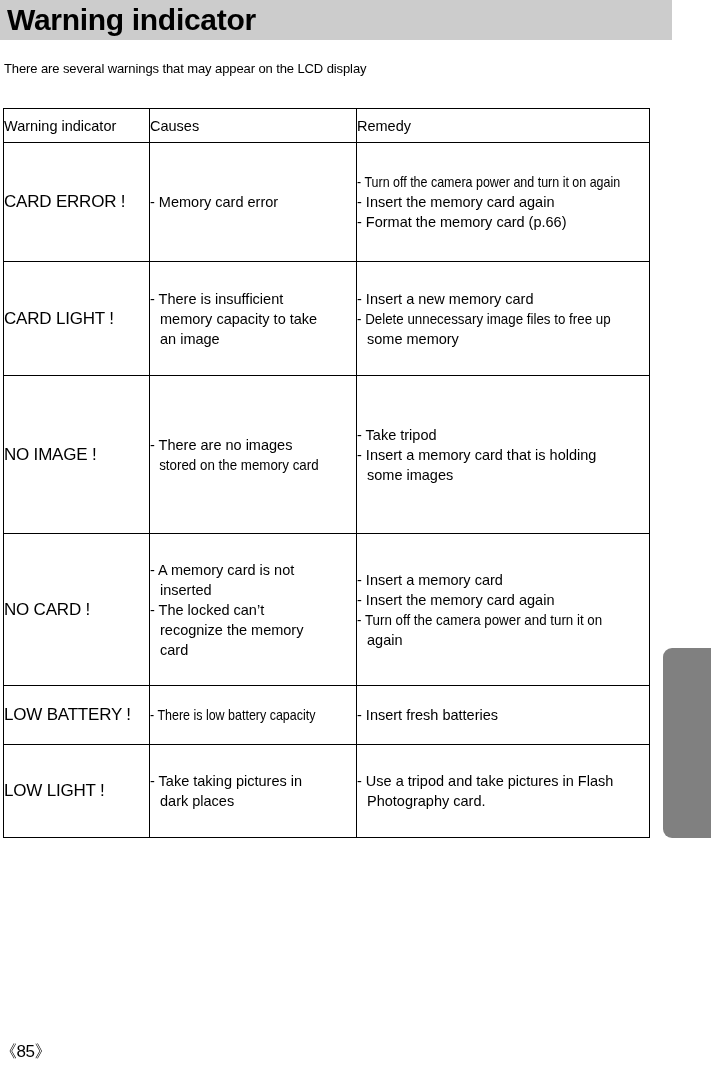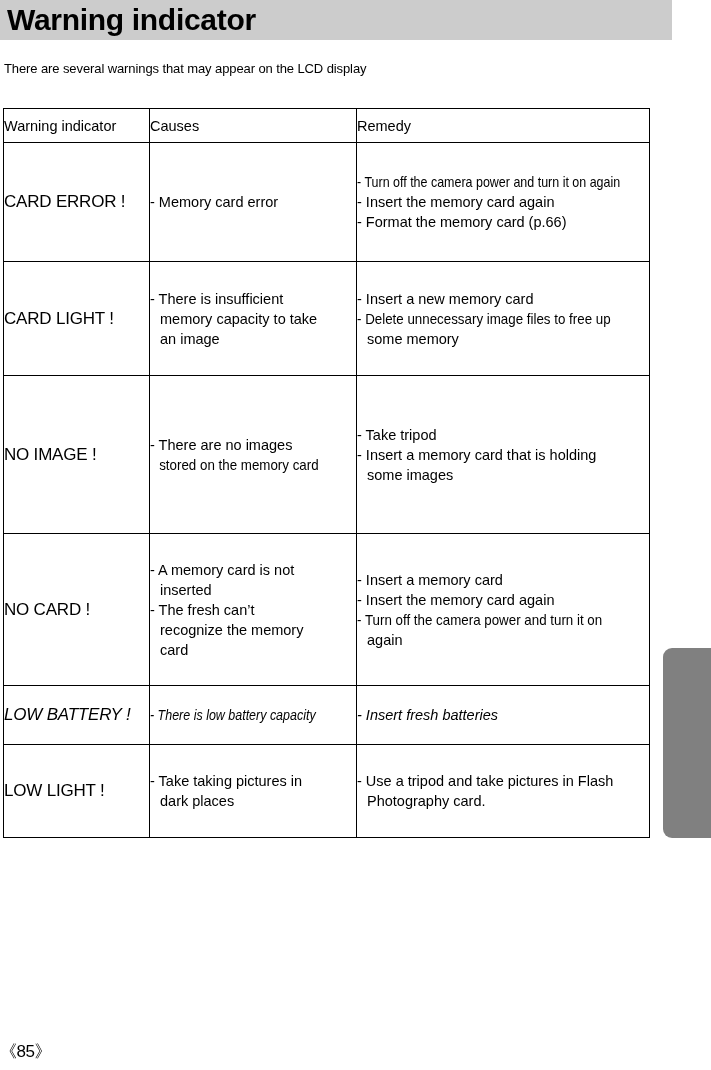--- a/index.html
+++ b/index.html
@@ -104,21 +104,21 @@
 
   
   .cond      { transform: scaleX(0.92); transform-origin: left center; display:block; }
   .cond-hard { transform: scaleX(0.86); transform-origin: left center; display:block; }
 
   .r-cardError   { height: 119px; }
   .r-cardFull    { height: 114px; }
   .r-noImage     { height: 158px; }
   .r-noCard      { height: 152px; }
   .r-fileError   { height: 77px; }
-  .r-lowBattery  { height: 59px; font-style: italic; }
+  .r-lowBattery  { height: 59px; }
   .r-cardLocked  { height: 100px; }
   .r-lowLight    { height: 93px; }
 
   
   .vtop { vertical-align: top; padding-top: 14px; }
 
   
   .page-num {
     position: absolute;
     left: 0;
@@ -195,21 +195,21 @@
         <span class="ln">- Insert a memory card that is holding</span>
         <span class="ln ind">some images</span>
       </td>
     </tr>
 
     <tr class="r-noCard">
       <td class="ind-cell">NO CARD !</td>
       <td class="txt-cell vtop">
         <span class="ln">- A memory card is not</span>
         <span class="ln ind">inserted</span>
-        <span class="ln">- The fresh can’t</span>
+        <span class="ln">- The locked can’t</span>
         <span class="ln ind">recognize the memory</span>
         <span class="ln ind">card</span>
       </td>
       <td class="txt-cell vtop">
         <span class="ln">- Insert a memory card</span>
         <span class="gap"></span>
         <span class="ln">- Insert the memory card again</span>
         <span class="ln cond">- Turn off the camera power and turn it on</span>
         <span class="ln ind">again</span>
       </td>

